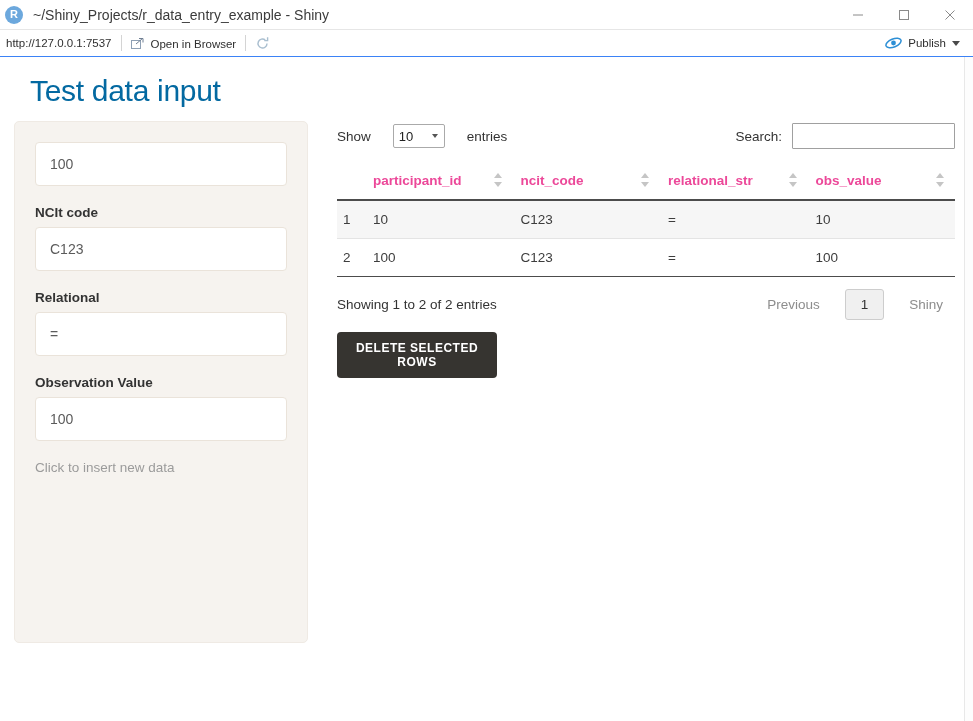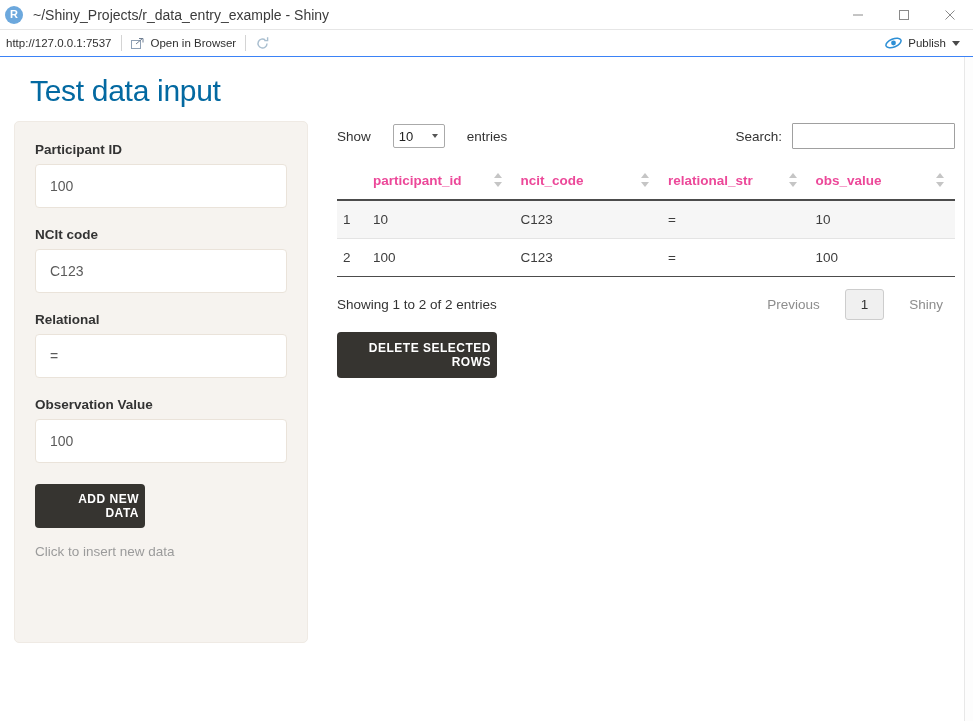--- a/index.html
+++ b/index.html
@@ -85,21 +85,21 @@
     white-space: nowrap;
   }
   .tb-sep {
     width: 1px;
     height: 16px;
     background: #d4d4d4;
     margin: 0 9px;
   }
   .tb-item {
     display: flex;
-    align-items: center;
+    align-items: flex-end;
     gap: 6px;
     font-size: 11.5px;
     color: #2f2f2f;
     white-space: nowrap;
   }
   .tb-icon { display: flex; align-items: center; }
   .publish-group {
     margin-left: auto;
     margin-right: 13px;
     display: flex;
@@ -176,21 +176,20 @@
     justify-content: center;
     background: #363430;
     color: #ffffff;
     border: none;
     border-radius: 4px;
     font-family: "Liberation Sans", sans-serif;
     font-size: 12px;
     font-weight: bold;
     letter-spacing: 0.5px;
     cursor: pointer;
-    text-align: right;
   }
   #add-new-data-button {
     width: 110px;
     height: 44px;
     margin-top: 2px;
   }
   .helper-text {
     margin-top: 16px;
     font-size: 13.5px;
     color: #9b9b9b;
@@ -421,40 +420,38 @@
     </div>
   </div>
 
   <div class="page">
 
     <div class="page-title">Test data input</div>
 
     <div class="sidebar">
 
       <div>
-        <div class="field-label">Participant ID</div>
         <div class="text-input">100</div>
       </div>
 
       <div>
         <div class="field-label">NCIt code</div>
         <div class="text-input">C123</div>
       </div>
 
       <div>
         <div class="field-label">Relational</div>
         <div class="text-input">=</div>
       </div>
 
       <div>
         <div class="field-label">Observation Value</div>
         <div class="text-input">100</div>
       </div>
 
-      <button class="btn-dark" id="add-new-data-button">ADD NEW DATA</button>
 
       <div class="helper-text">Click to insert new data</div>
     </div>
 
     <div class="main">
 
       <div class="dt-top">
         <div class="dt-length">
           <span>Show</span>
           <span class="dt-select">

